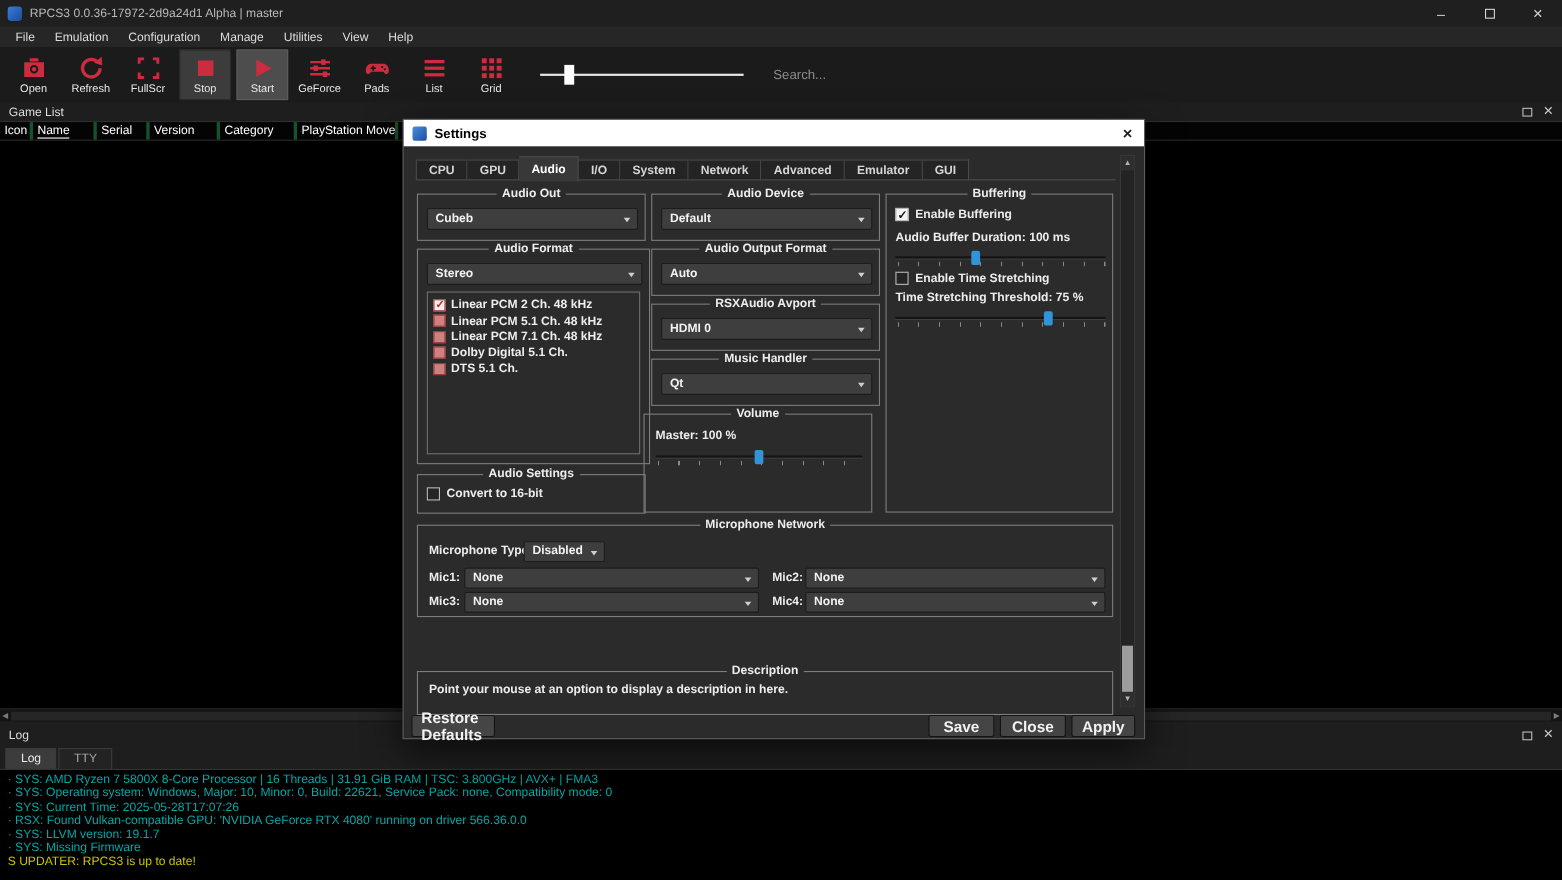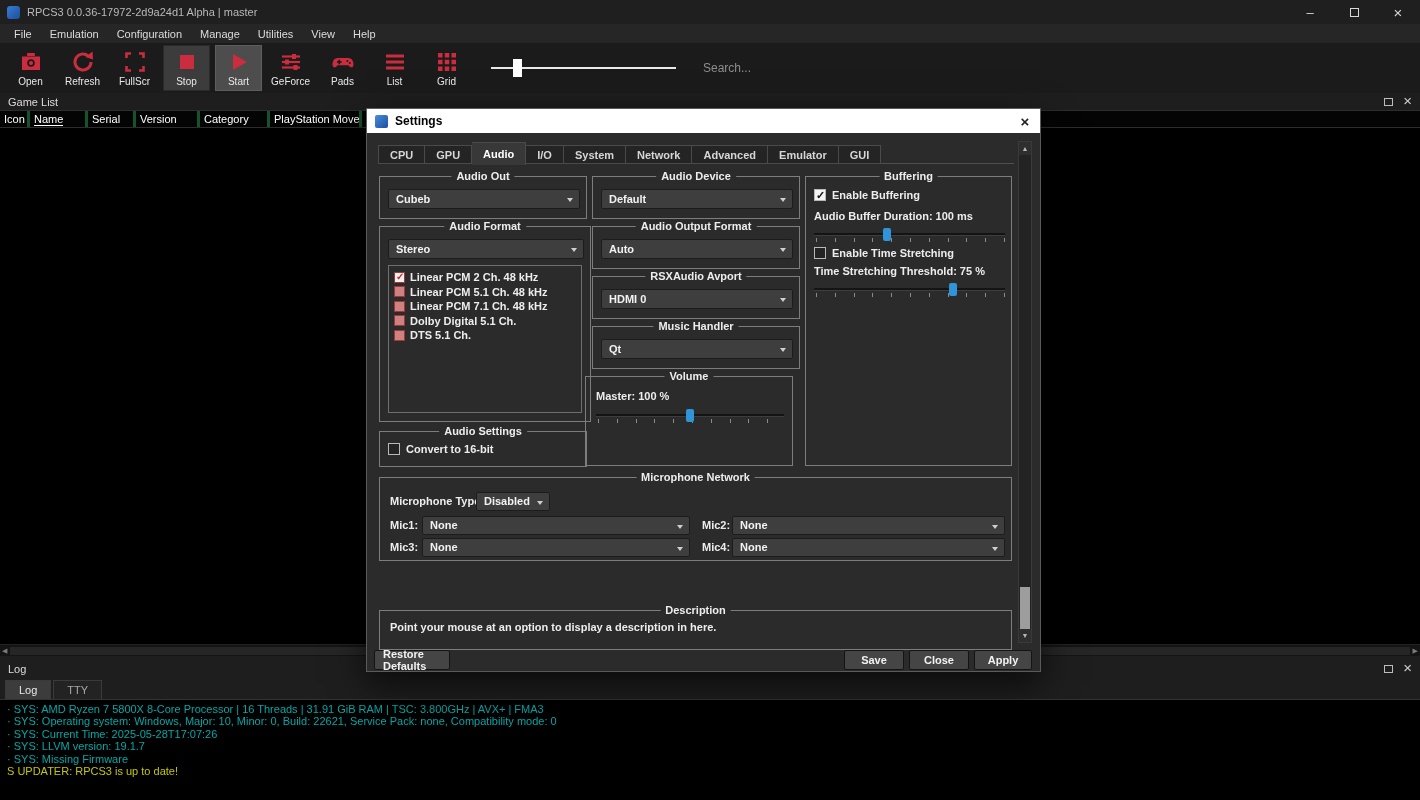--- a/index.html
+++ b/index.html
@@ -92,21 +92,21 @@
 
   .slider { position:absolute; height:18px; }
   .sl-groove { position:absolute; left:0; right:0; top:7px; height:2px; background:#141414; box-shadow:0 1px 0 #3d3d3d; }
   .sl-ticks { position:absolute; left:2px; right:0; top:12px; height:4px;
               background-image:repeating-linear-gradient(to right,#8a8a8a 0,#8a8a8a 1px,transparent 1px,transparent 18.8px); }
   .sl-handle { position:absolute; top:2px; width:8px; height:13px; margin-left:-4px; background:#2f95d8; border-radius:2px; }
 
   .fieldlabel { position:absolute; font-size:11px; color:#ededed; white-space:nowrap; }
   .desc-text { position:absolute; left:10px; top:10px; font-size:11px; color:#ededed;text-align:right; }
 
-  .btn { position:absolute; height:20px; background:#454545; border:1px solid #141414; border-radius:2px; color:#f2f2f2; font-size:11px; display:flex; align-items:center; justify-content:center; padding:0 8px; }
+  .btn { position:absolute; height:20px; background:#454545; border:1px solid #141414; border-radius:2px; color:#f2f2f2; font-size:14px; display:flex; align-items:center; justify-content:center; padding:0 8px; }
 
   .scrollbar { position:absolute; right:8px; top:32px; width:14px; height:502px; background:#232323; border:1px solid #3a3a3a; }
   .sb-btn { position:absolute; left:0; right:0; height:13px; background:#2e2e2e; color:#b5b5b5; font-size:7px; text-align:center; line-height:13px; }
   .sb-up { top:0; } .sb-down { bottom:0; }
   .icon-up::before{content:"▲";} .icon-down::before{content:"▼";}
   .sb-thumb { position:absolute; left:1px; right:1px; top:445px; height:42px; background:#9d9d9d; }
 </style>
 </head>
 <body>
 
@@ -284,20 +284,21 @@
     </span>
   </div>
   <div class="log-tabs">
     <span class="log-tab active">Log</span>
     <span class="log-tab">TTY</span>
   </div>
   <div class="log-content">
     <div class="line-info">· SYS: AMD Ryzen 7 5800X 8-Core Processor | 16 Threads | 31.91 GiB RAM | TSC: 3.800GHz | AVX+ | FMA3</div>
     <div class="line-info">· SYS: Operating system: Windows, Major: 10, Minor: 0, Build: 22621, Service Pack: none, Compatibility mode: 0</div>
     <div class="line-info">· SYS: Current Time: 2025-05-28T17:07:26</div>
+    <div class="line-info">· RSX: Found Vulkan-compatible GPU: 'NVIDIA GeForce RTX 4080' running on driver 566.36.0.0</div>
     <div class="line-info">· SYS: LLVM version: 19.1.7</div>
     <div class="line-info">· SYS: Missing Firmware</div>
     <div class="line-success">S UPDATER: RPCS3 is up to date!</div>
   </div>
 
   <div class="dialog">
     <div class="dlg-titlebar">
       <span class="dlg-icon"></span>
       <span class="dlg-title">Settings</span>
       <span class="dlg-close"></span>

